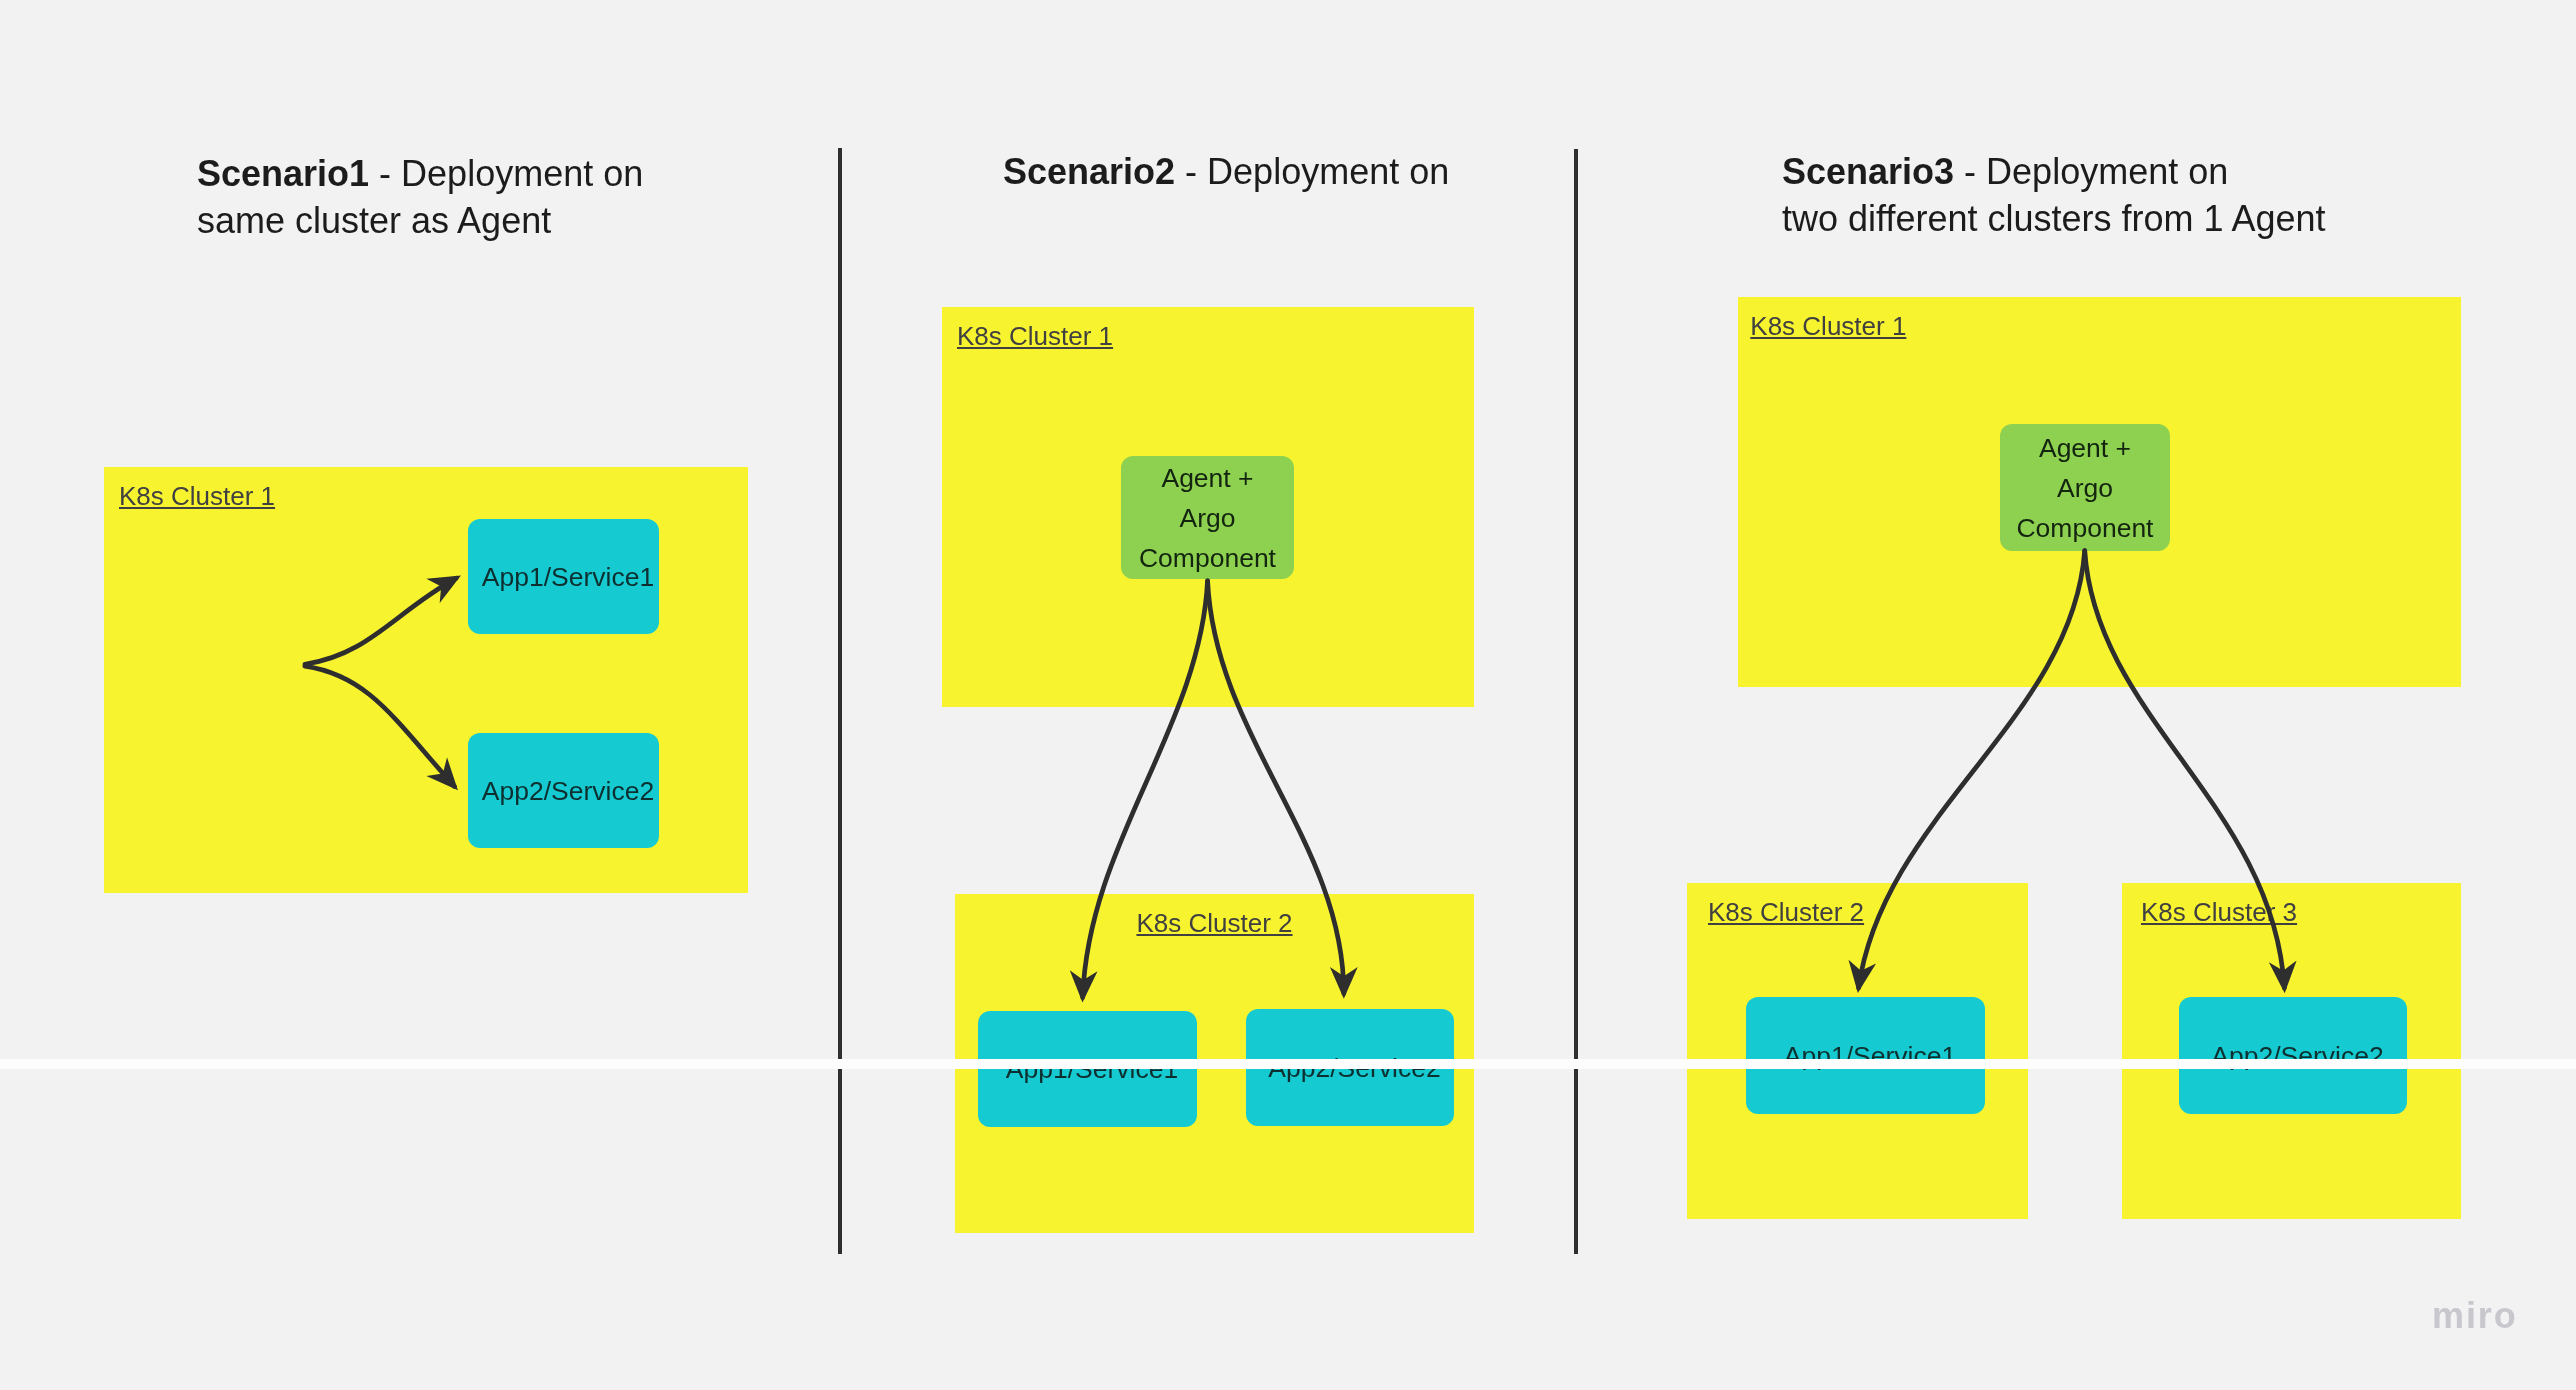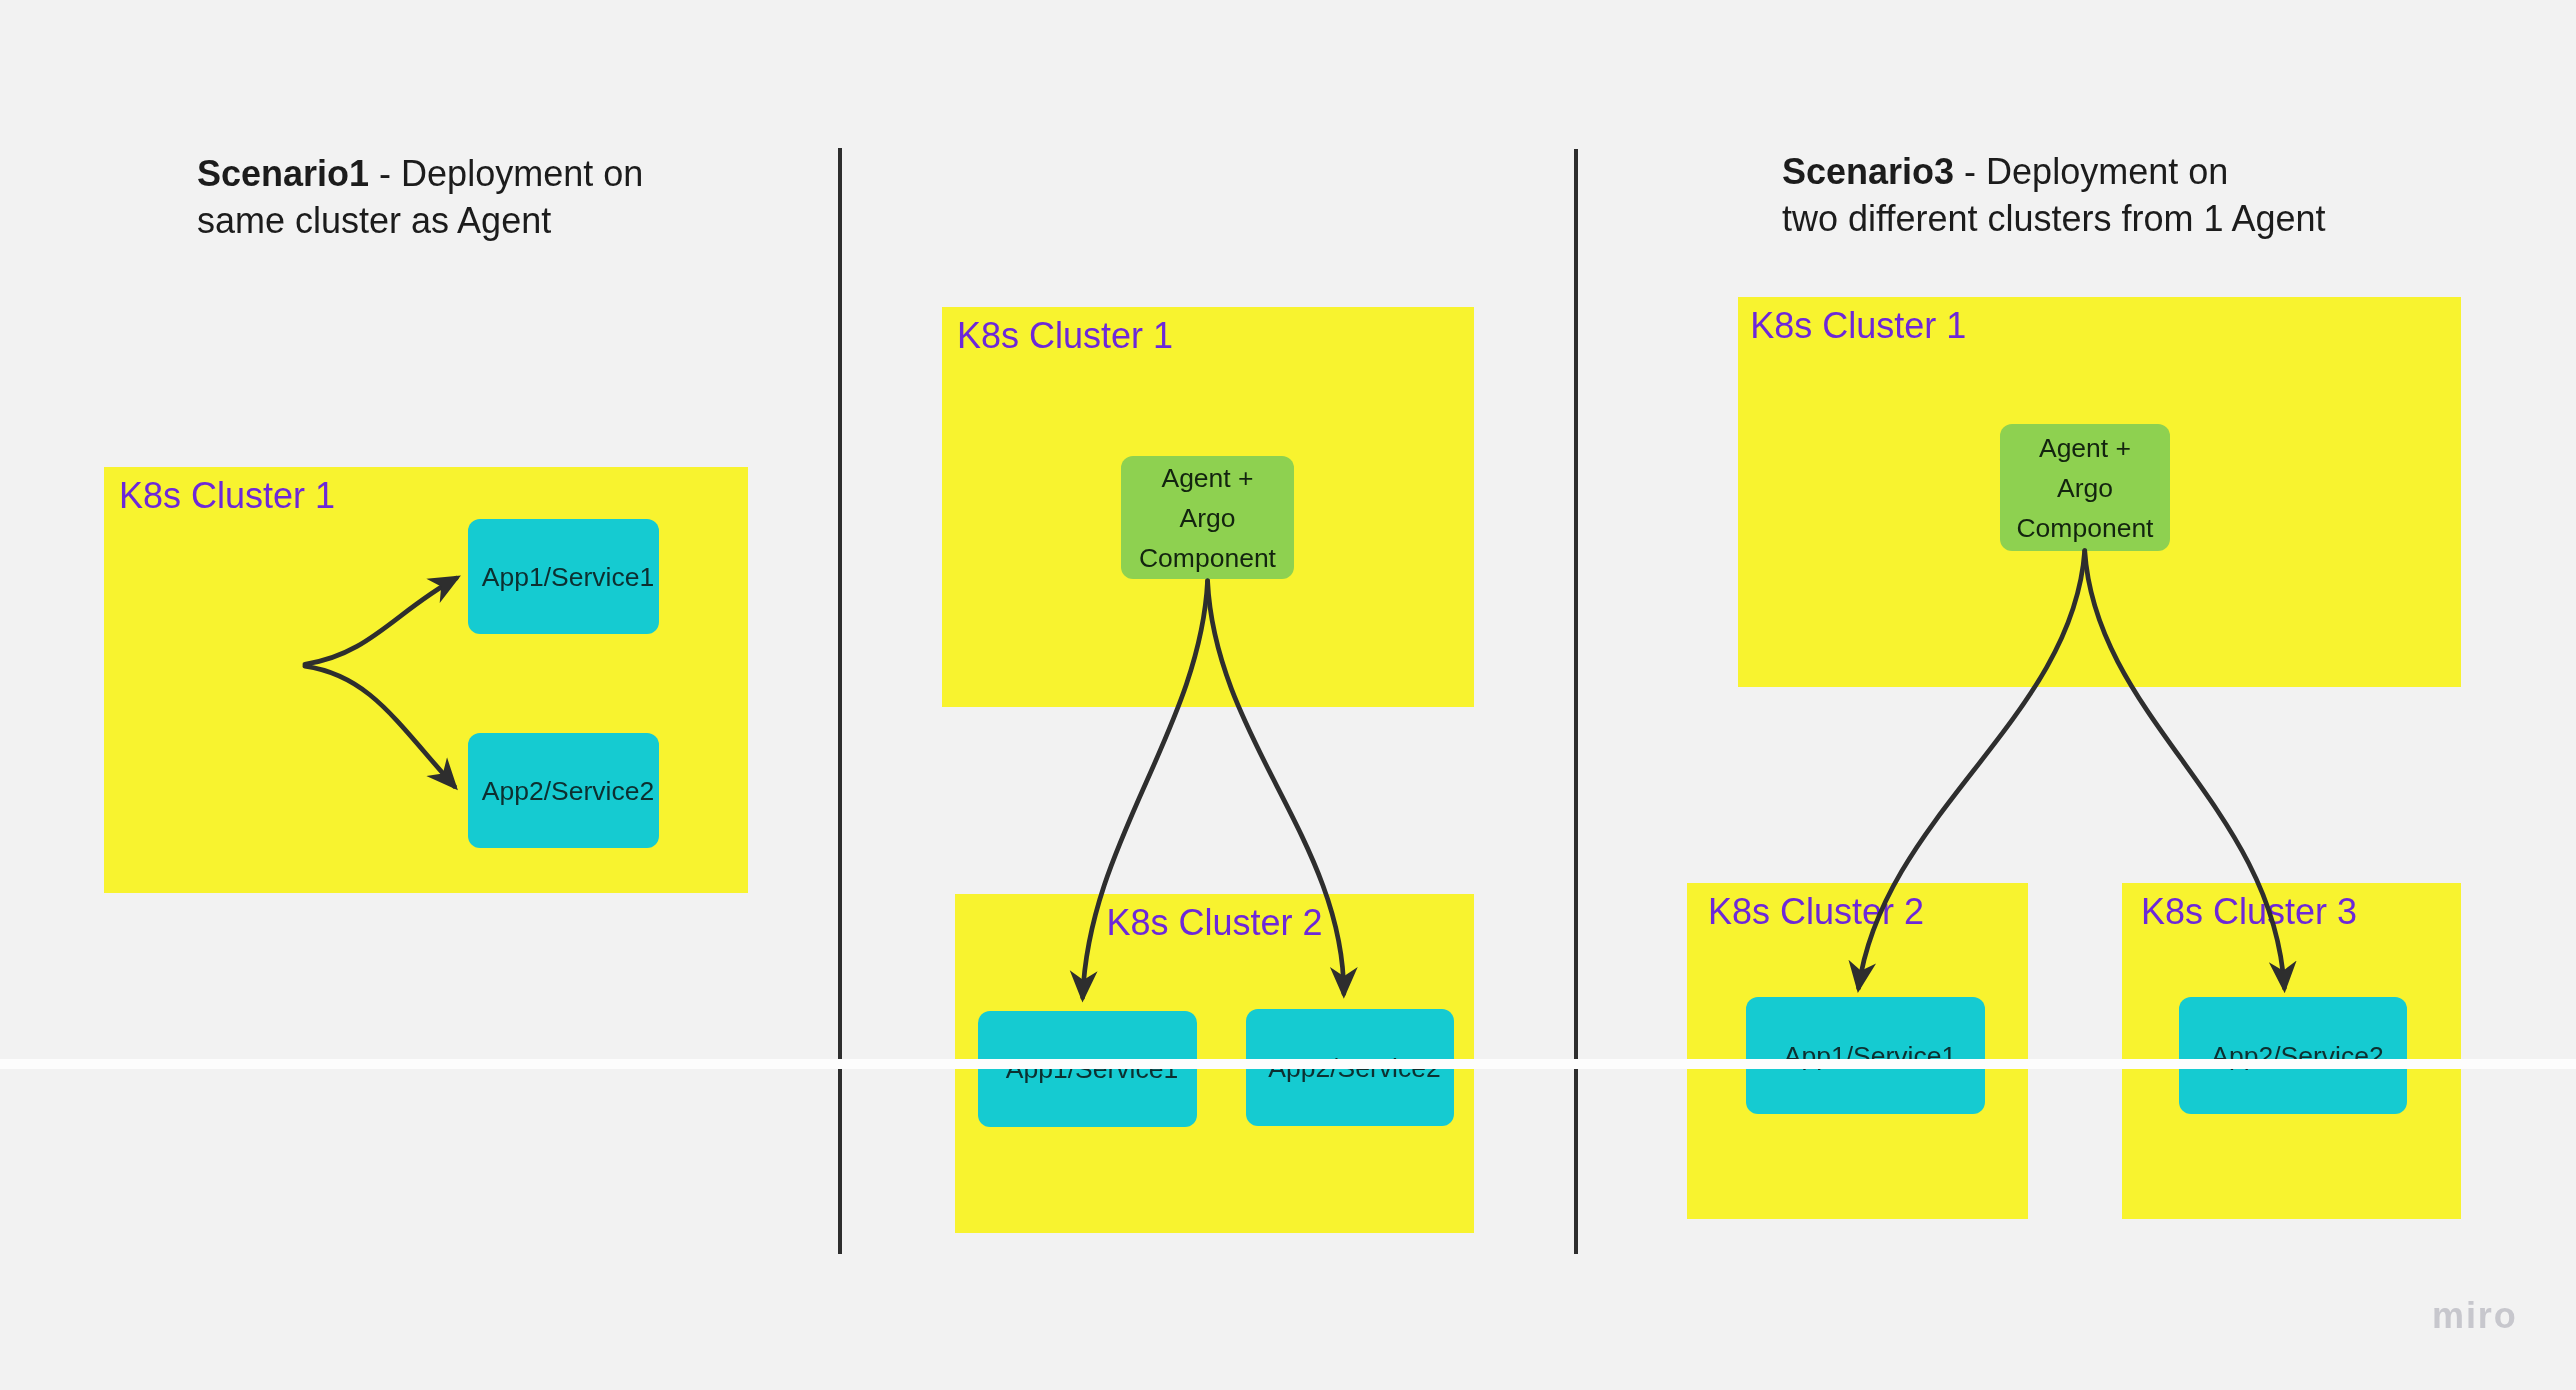--- a/index.html
+++ b/index.html
@@ -24,25 +24,26 @@
   .scenario-title .b{font-weight:bold;}
 
   
   .cluster{
     position:absolute;
     background:#f8f32f;
   }
   .cluster-label{
     position:absolute;
     top:9.5px;left:0;right:0;
-    font-size:36px;
+    font-size:26px;
     line-height:38px;
     padding-left:15px;
-    color:#6d28d9;
+    color:#404040;
     white-space:nowrap;
+    text-decoration:underline;
   }
   .cluster-label.centered{text-align:center;padding-left:0;}
 
   
   .node{
     position:absolute;
     display:flex;
     flex-direction:column;
     align-items:center;
     justify-content:center;
@@ -98,20 +99,21 @@
 
 
   <div class="node cyan" style="left:468px;top:519px;width:182px;height:115px;">
     <div class="ln">App1/Service1</div>
   </div>
   <div class="node cyan" style="left:468px;top:733px;width:182px;height:115px;">
     <div class="ln">App2/Service2</div>
   </div>
 
   <div class="scenario-title" style="left:1003px;top:148px;">
+    <div><span class="b">Scenario2</span><span> - Deployment on</span></div>
   </div>
 
   <div class="cluster" style="left:942px;top:307px;width:532px;height:400px;">
     <div class="cluster-label">K8s Cluster 1</div>
   </div>
 
   <div class="node green" style="left:1121px;top:456px;width:173px;height:123px;">
     <div class="ln" style="line-height:40px;">Agent +</div>
     <div class="ln" style="line-height:40px;">Argo</div>
     <div class="ln" style="line-height:40px;">Component</div>

